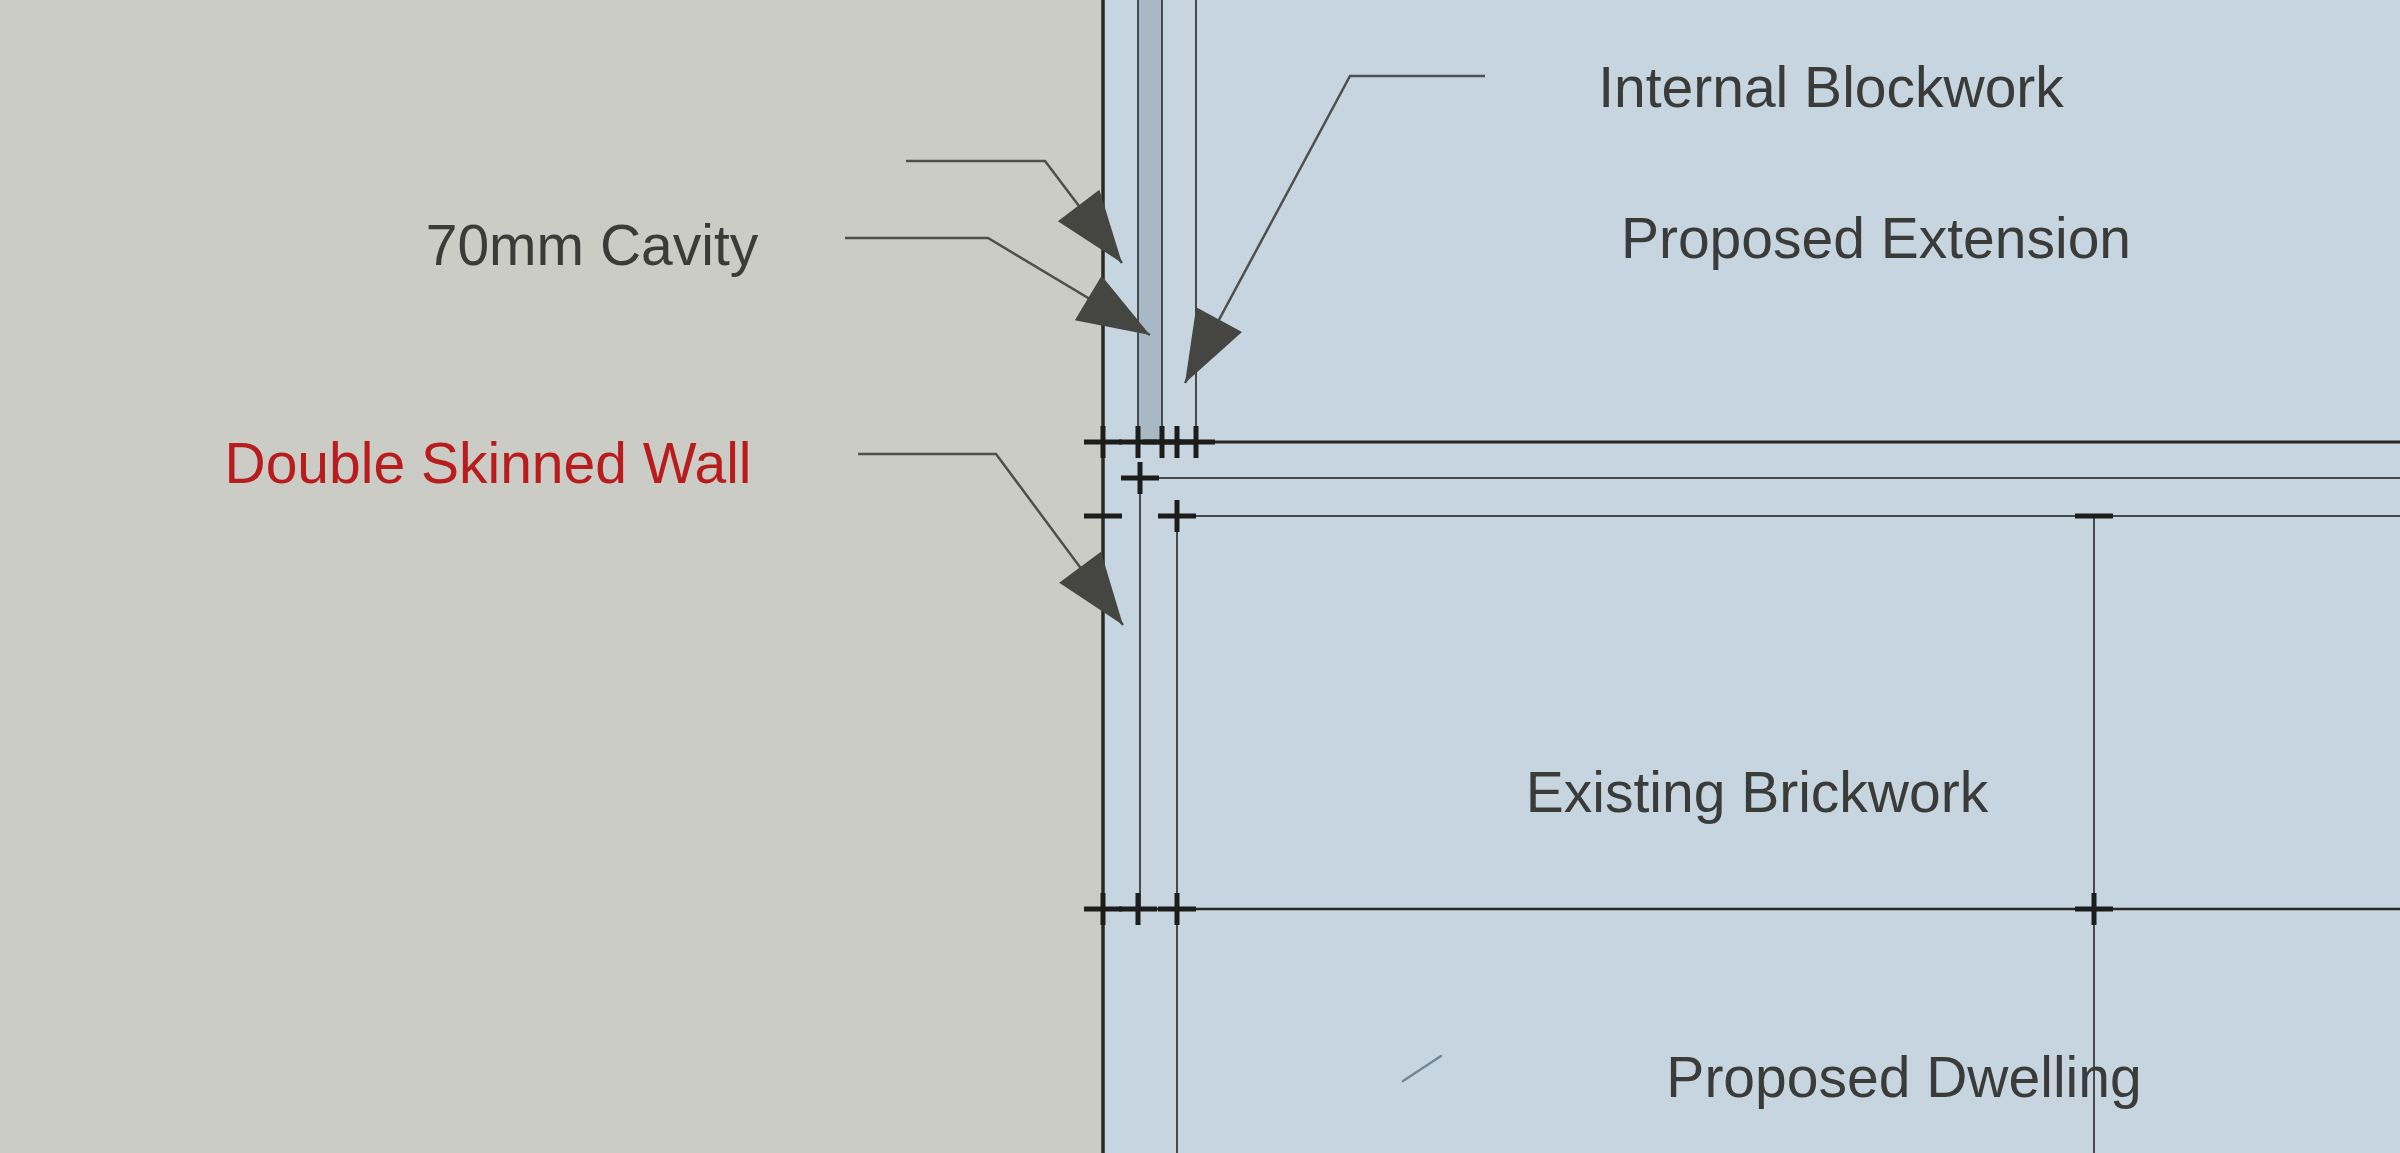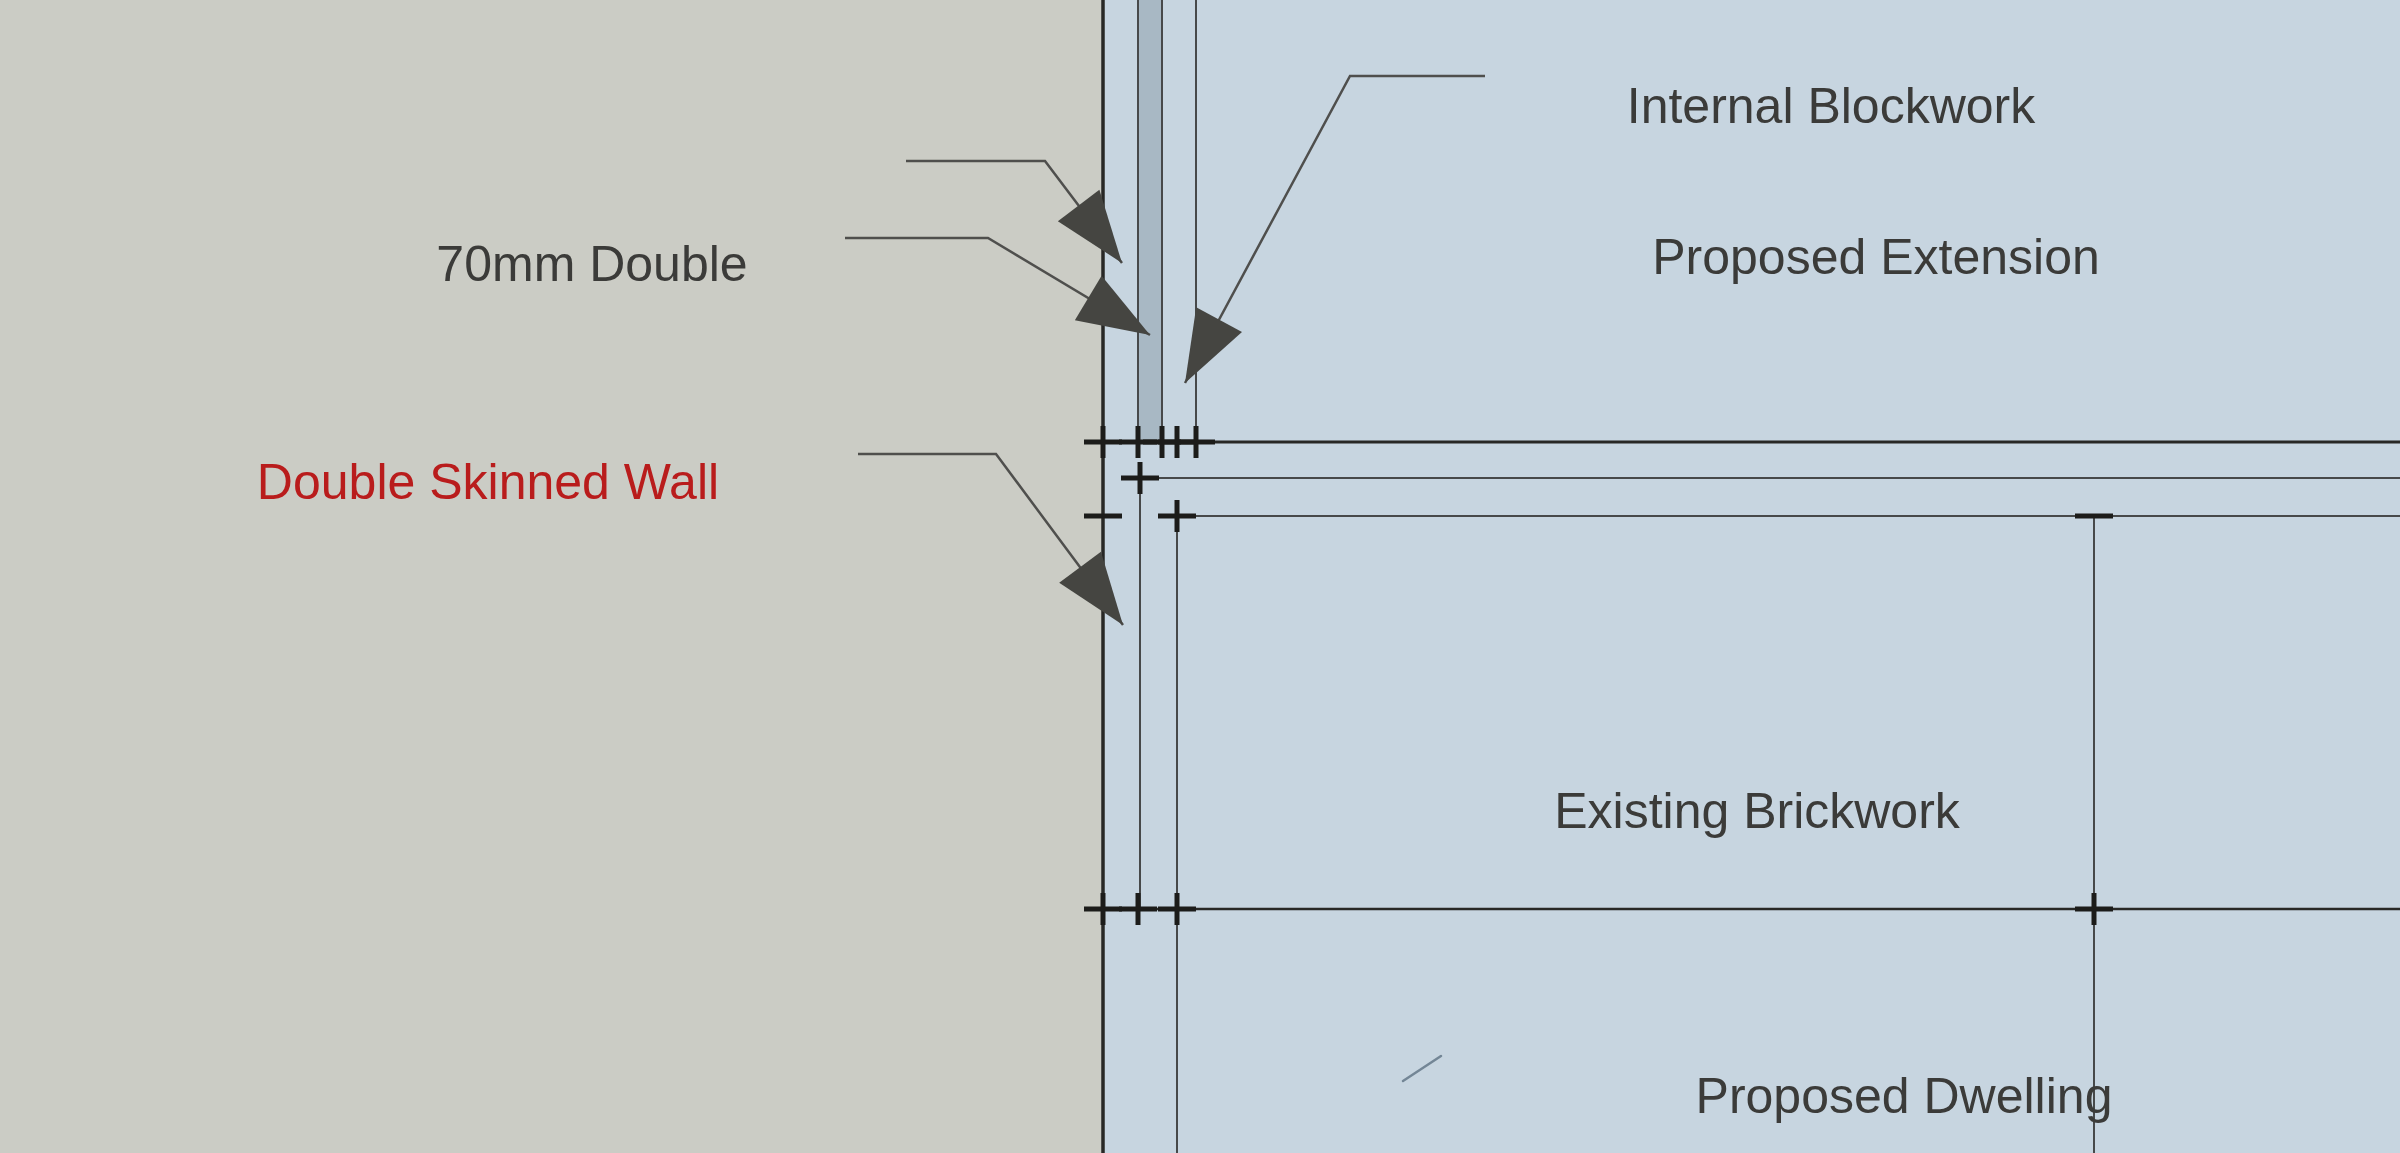--- a/index.html
+++ b/index.html
@@ -13,26 +13,25 @@
   .region { position: absolute; }
   svg.linework {
     position: absolute;
     left: 0; top: 0;
     width: 2400px; height: 1153px;
     pointer-events: none;
   }
   .label {
     position: absolute;
     transform: translate(-50%, -50%);
-    font-size: 50px;
+    font-size: 57px;
     line-height: 77px;
     color: #3b3b39;
     white-space: nowrap;
     letter-spacing: 0px;
-    margin-top: 19px;
   }
   .label.two-line { text-align: center; }
 </style>
 </head>
 <body>
 
 <div class="canvas">
 
   <div class="region" style="left: 0px; top: 0px; width: 1103px; height: 1153px; background: rgb(203, 204, 197);"></div>
   <div class="region" style="left: 1103px; top: 0px; width: 1297px; height: 1153px; background: rgb(199, 213, 224);"></div>
@@ -78,20 +77,20 @@
       <polygon points="1122,263 1057.8688587213699,221.20051772688595 1099.37100285776,189.87046774157176" fill="#454541"></polygon>
       <polyline points="845,238 988,238 1150,335" fill="none" stroke="#4f4f4d" stroke-width="2.5"></polyline>
       <polygon points="1150,335 1074.8702548034373,320.31935332829045 1101.5835238554225,275.70544006621213" fill="#454541"></polygon>
       <polyline points="1485,76 1350,76 1185,383" fill="none" stroke="#4f4f4d" stroke-width="2.5"></polyline>
       <polygon points="1185,383 1196.1840775168994,307.2707691172293 1241.9877238688182,331.8883640620718" fill="#454541"></polygon>
       <polyline points="858,454 996,454 1123,625" fill="none" stroke="#4f4f4d" stroke-width="2.5"></polyline>
       <polygon points="1123,625 1059.1978862412902,582.6999966912454 1100.9439050450023,551.6956435446289" fill="#454541"></polygon>
       <line x1="1403" y1="1081" x2="1441" y2="1056" stroke="#5f7384" stroke-width="2.5" stroke-linecap="round" opacity="0.8"></line>
     </svg>
 
-  <div class="label two-line" style="left: 592px; top: 245px; color: rgb(59, 59, 57);">70mm Double</div>
+  <div class="label two-line" style="left: 592px; top: 245px; color: rgb(59, 59, 57);">70mm Cavity</div>
   <div class="label" style="left: 1831px; top: 87px; color: rgb(59, 59, 57);">Internal Blockwork</div>
   <div class="label" style="left: 1876px; top: 238px; color: rgb(59, 59, 57); text-align: right;">Proposed Extension</div>
   <div class="label" style="left: 488px; top: 463px; color: #b91c1c;">Double Skinned Wall</div>
   <div class="label" style="left: 1757px; top: 792px; color: rgb(59, 59, 57);">Existing Brickwork</div>
   <div class="label" style="left: 1904px; top: 1077px; color: rgb(59, 59, 57);">Proposed Dwelling</div>
 
 </div>
 
 </body></html>

